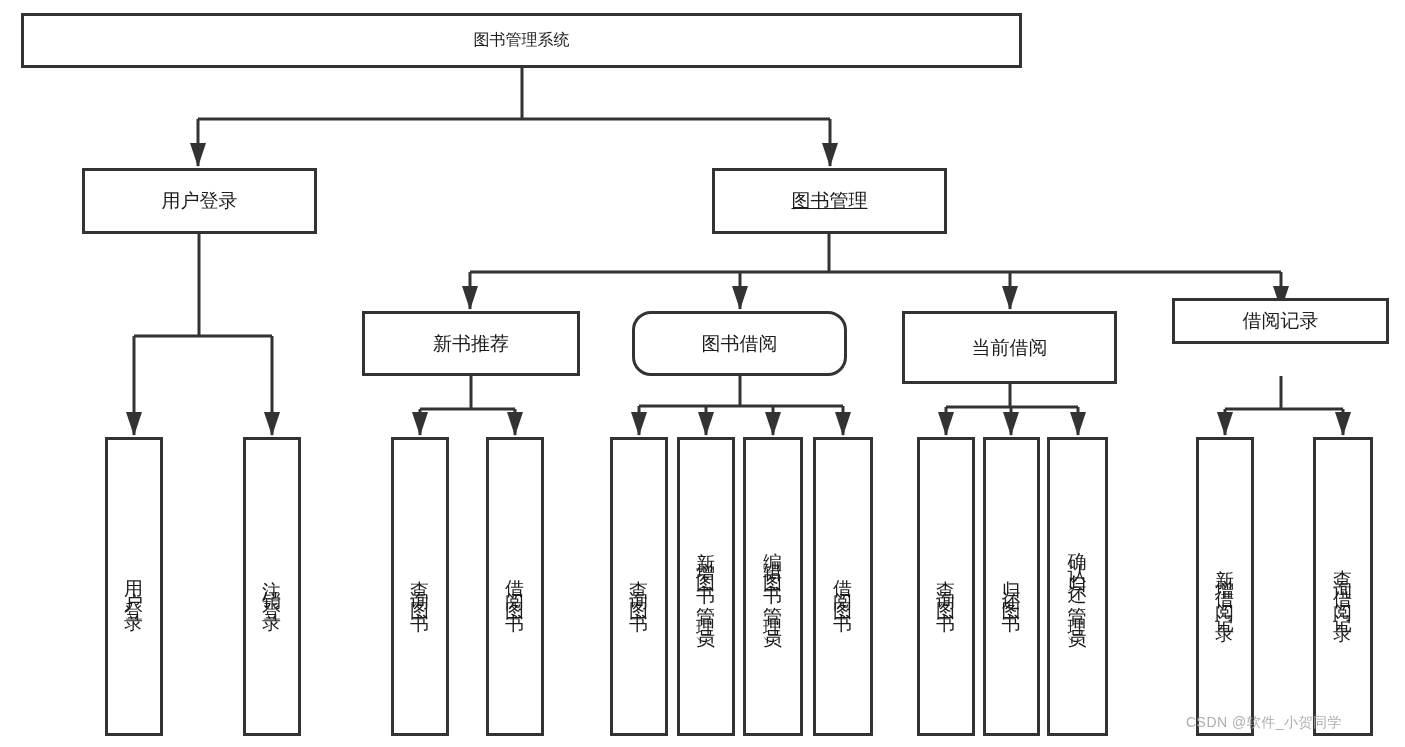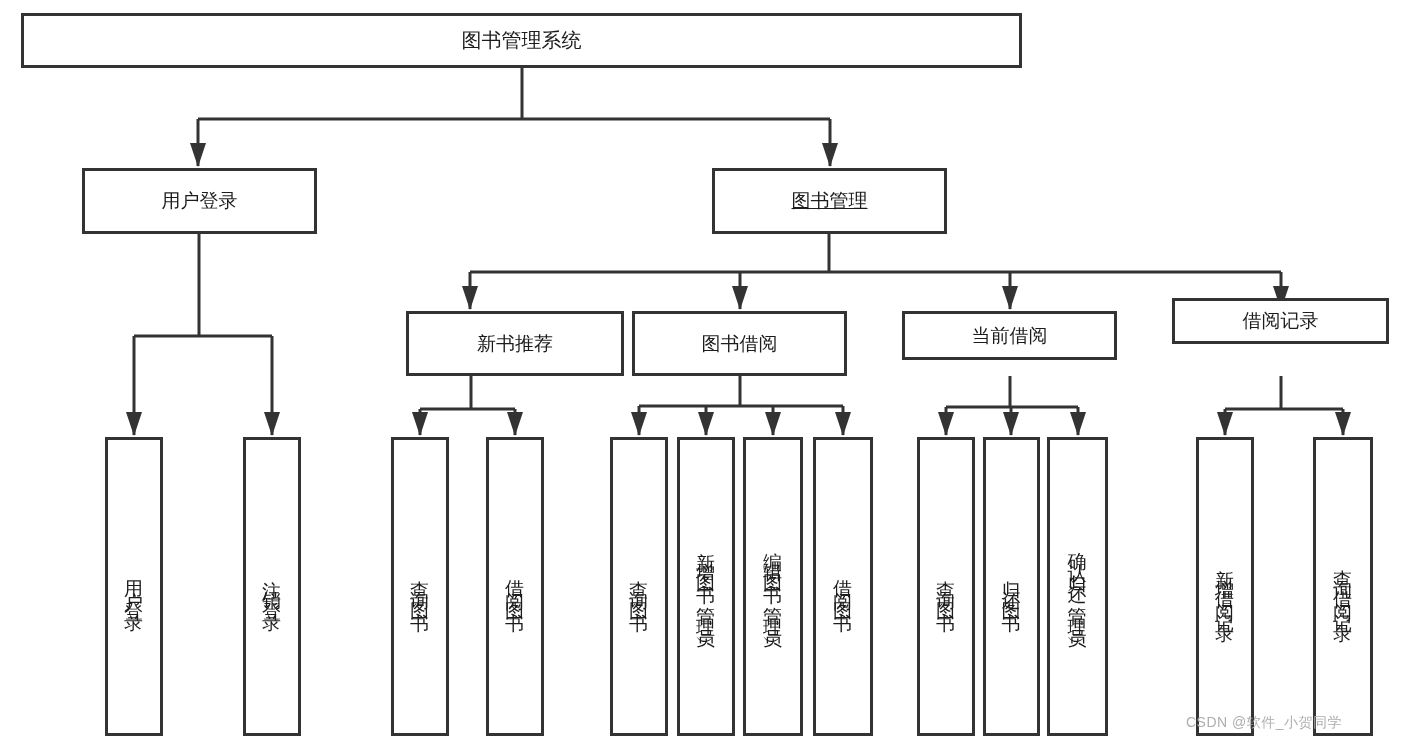--- a/index.html
+++ b/index.html
@@ -37,21 +37,21 @@
     display: flex;
     align-items: center;
     justify-content: center;
     z-index: 2;
     font-size: 19px;
     color: #1c1c1c;
     text-align: center;
     white-space: nowrap;
   }
   .node--root .label {
-    font-size: 20px;
+    font-size: 16px;
   }
   .node--v .label {
     writing-mode: vertical-rl;
     text-orientation: mixed;
     letter-spacing: 11px;
     line-height: 1;
   }
   .watermark {
     position: absolute;
     left: 1186px;
@@ -134,27 +134,27 @@
     <span class="label">图书管理系统</span>
   </div>
 
   <div class="node" style="left:82px; top:168px; width:235px; height:66px;">
     <span class="label">用户登录</span>
   </div>
   <div class="node" style="left:712px; top:168px; width:235px; height:66px;text-decoration:underline;">
     <span class="label">图书管理</span>
   </div>
 
-  <div class="node" style="left:362px; top:311px; width:218px; height:65px;margin-left:44px;">
+  <div class="node" style="left:362px; top:311px; width:218px; height:65px;">
     <span class="label">新书推荐</span>
   </div>
-  <div class="node" style="left:632px; top:311px; width:215px; height:65px;">
+  <div class="node" style="left:632px; top:311px; width:215px; height:65px;border-radius:19px;">
     <span class="label">图书借阅</span>
   </div>
-  <div class="node" style="left:902px; top:311px; width:215px; height:49px;">
+  <div class="node" style="left:902px; top:311px; width:215px; height:73px;">
     <span class="label">当前借阅</span>
   </div>
   <div class="node" style="left:1172px; top:298px; width:217px; height:46px;">
     <span class="label">借阅记录</span>
   </div>
 
   <div class="node node--v" style="left:105px; top:437px; width:58px; height:299px;">
     <span class="label">用户登录</span>
   </div>
   <div class="node node--v" style="left:243px; top:437px; width:58px; height:299px;">

